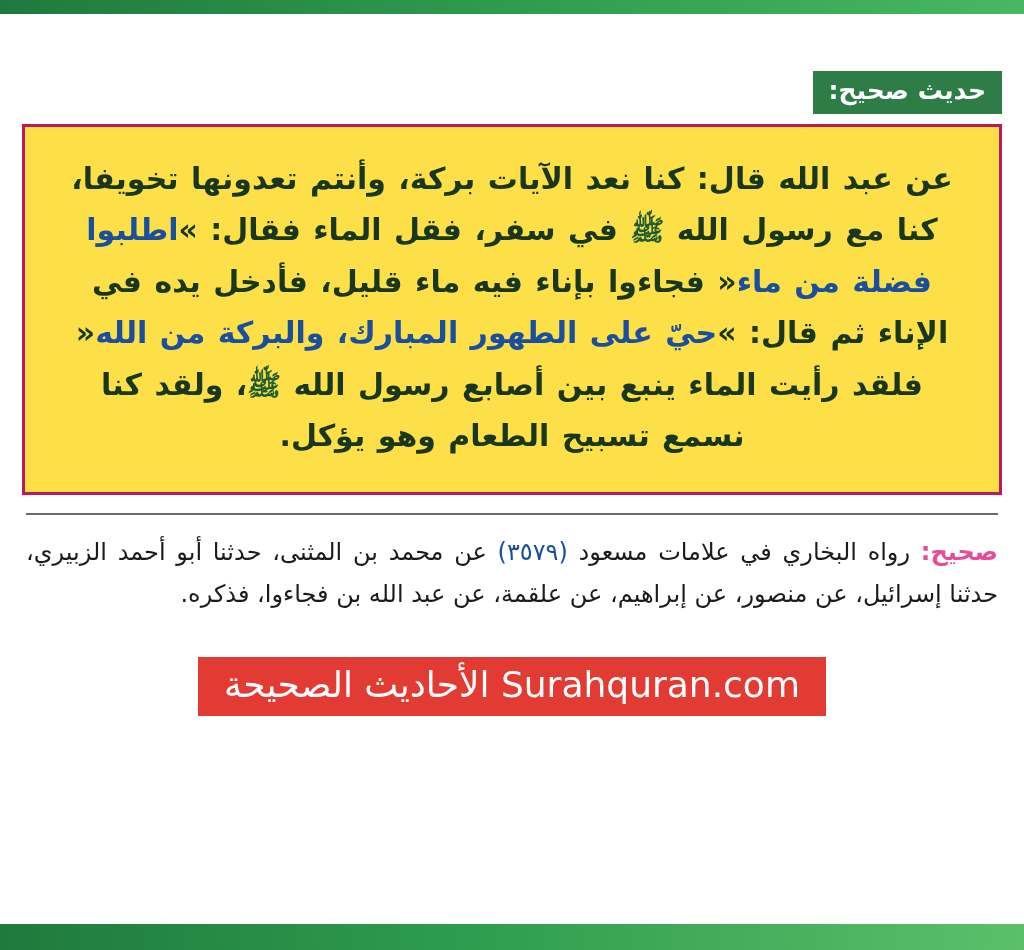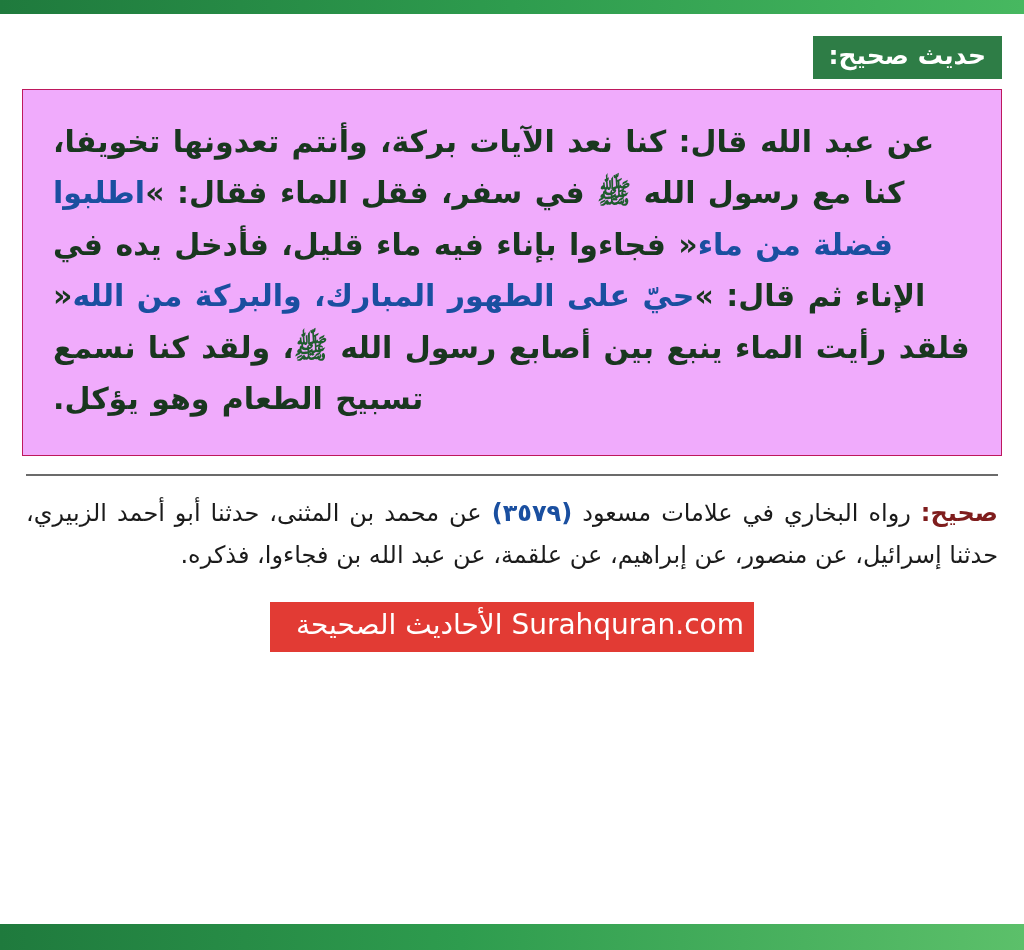--- a/index.html
+++ b/index.html
@@ -15,20 +15,21 @@
     position: relative;
   }
 
   .page {
     position: relative;
     width: 1024px;
     height: 950px;
     box-sizing: border-box;
     display: flex;
     flex-direction: column;
+    gap: 35px;
   }
 
   
   .top-band {
     width: 100%;
     height: 14px;
     background: linear-gradient(90deg, #1f7a3d 0%, #2e9c4e 50%, #47b860 100%);
     flex: 0 0 auto;
   }
 
@@ -61,25 +62,25 @@
     font-size: 25px;
     font-weight: 700;
     padding: 6px 16px 9px 16px;
     line-height: 1.1;
     letter-spacing: 0;
     white-space: nowrap;
   }
 
   
   .hadith-box {
-    background: #f0abfc;
-    border: 1px solid #be185d;
+    background: #fde047;
+    border: 3px solid #be185d;
     padding: 26px 30px 30px 30px;
     box-sizing: border-box;
-    text-align: left;
+    text-align: center;
   }
   .hadith-text {
     color: #19371f;
     font-size: 30px;
     font-weight: 700;
     line-height: 1.72;
     margin: 0;
     word-spacing: 2px;
   }
   .hl-blue {
@@ -99,43 +100,44 @@
 
   
   .takhreej {
     color: #1b1b1b;
     font-size: 24px;
     line-height: 1.75;
     text-align: justify;
     margin: 0 4px;
   }
   .takhreej .label {
-    color: #7f1d1d;
+    color: #ec4899;
     font-weight: 700;
   }
   .takhreej .ref-num {
     color: #1a4fa0;
-    font-weight: 700;
+    font-weight: 400;
   }
 
   
   .footer-row {
     display: flex;
     justify-content: center;
     margin-top: 26px;
     margin-bottom: 16px;
   }
   .site-badge {
     background: #e23b34;
     color: #ffffff;
-    font-size: 28px;
-    padding: 7px 10px 11px 26px;
+    font-size: 36px;
+    padding: 7px 26px 11px 26px;
     line-height: 1.15;
     white-space: nowrap;
     direction: rtl;
+    margin-top: 16px;
   }
   .site-badge .domain {
     direction: ltr;
     unicode-bidi: embed;
   }
 </style>
 </head>
 <body>
 
 <div class="page">

